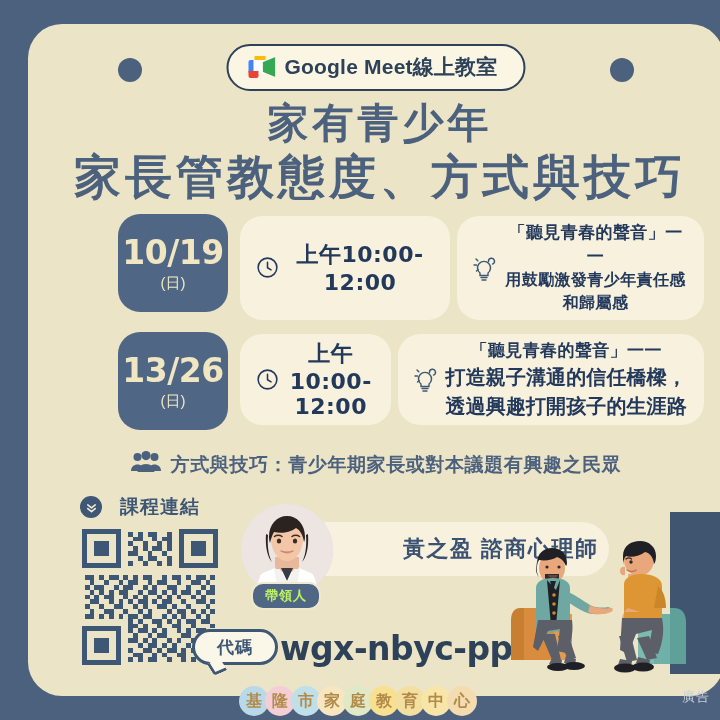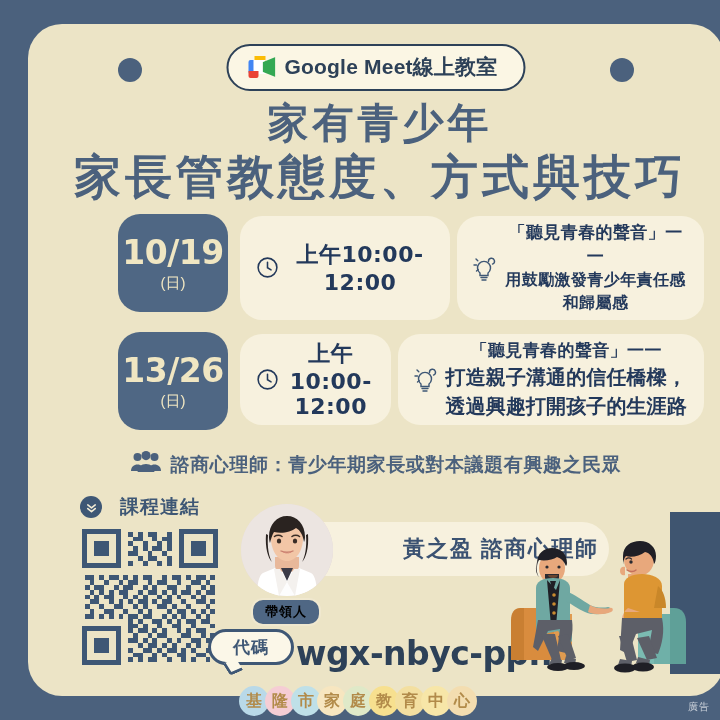--- a/index.html
+++ b/index.html
@@ -135,29 +135,29 @@
     color:#3b5272; letter-spacing:1.5px; white-space:nowrap;
   }
   #avatar {
     position:absolute; left:8px; top:0;
     width:92px; height:92px; border-radius:50%;
     background:radial-gradient(circle at 42% 34%, #efe6e2 0%, #e4d8d2 60%, #d8cbc4 100%);
     overflow:hidden;
   }
   #avatar svg { position:absolute; left:0; top:0; }
   #avatar-tag {
-    position:absolute; left:18px; top:94px;
-    background:#4f6784; color:#000000;
+    position:absolute; left:18px; top:78px;
+    background:#4f6784; color:#bef264;
     font-size:13px; font-weight:bold; letter-spacing:1px;
     padding:3px 12px; border-radius:12px;
     border:2px solid #f0e8cf;
   }
 
   
-  #code-block { position:absolute; left:180px; top:605px; display:flex; align-items:flex-end; gap:2px; }
+  #code-block { position:absolute; left:164px; top:605px; display:flex; align-items:flex-start; gap:2px; }
   #code-bubble { position:relative; width:86px; height:44px; flex:none;}
   #code-bubble .bub {
     position:absolute; left:0; top:0; width:86px; height:36px;
     background:#fbf7e8; border:3px solid #3e5775; border-radius:20px;
     display:flex; align-items:center; justify-content:center;
   }
   #code-bubble .bub span { font-size:17px; font-weight:bold; color:#3e5775; letter-spacing:1px;}
   #code-bubble .tail {
     position:absolute; left:18px; top:31px; width:14px; height:14px;
     background:#fbf7e8; border-right:3px solid #3e5775; border-bottom:3px solid #3e5775;
@@ -178,21 +178,21 @@
     bottom:4px; display:flex; align-items:center;
   }
   #footer-logo .blob {
     width:30px; height:30px; border-radius:50%;
     display:flex; align-items:center; justify-content:center;
     font-size:16px; font-weight:bold; color:#b28b4a;
     margin-left:-4px;
   }
 
   
-  #ad { position:absolute; right:10px; bottom:6px; color:#c8cfd8; font-size:10px; letter-spacing:1px;}
+  #ad { position:absolute; right:10px; bottom:14px; color:#c8cfd8; font-size:13px; letter-spacing:1px;}
 </style>
 </head>
 <body>
 
 <div id="card">
 
   <div class="punch left"></div>
   <div class="punch right"></div>
 
   <div id="meet-pill">
@@ -279,21 +279,21 @@
     <span>
       <svg width="30" height="22" viewBox="0 0 30 22" fill="#4b617d">
         <circle cx="6.5" cy="6" r="4"></circle>
           <circle cx="23.5" cy="6" r="4"></circle>
           <circle cx="15" cy="4.6" r="4.6"></circle>
         <path d="M0 20c0-4 3-6.4 6.5-6.4S13 16 13 20z"></path>
         <path d="M17 20c0-4 3-6.4 6.5-6.4S30 16 30 20z"></path>
         <path d="M6.6 21c0-5 3.7-8 8.4-8s8.4 3 8.4 8z"></path>
       </svg>
     </span>
-    <span>諮商心理師：青少年期家長或對本議題有興趣之民眾</span>
+    <span>方式與技巧：青少年期家長或對本議題有興趣之民眾</span>
   </div>
 
   <div id="link-block">
     <div id="link-head">
       <span id="chev-badge">
         <svg width="13" height="13" viewBox="0 0 14 14" fill="none" stroke="#f3ecd6" stroke-width="1.7" stroke-linecap="round" stroke-linejoin="round">
           <path d="M3 4.2l4 3.2 4-3.2"></path>
             <path d="M3 8.2l4 3.2 4-3.2"></path>
         </svg>
       </span>

